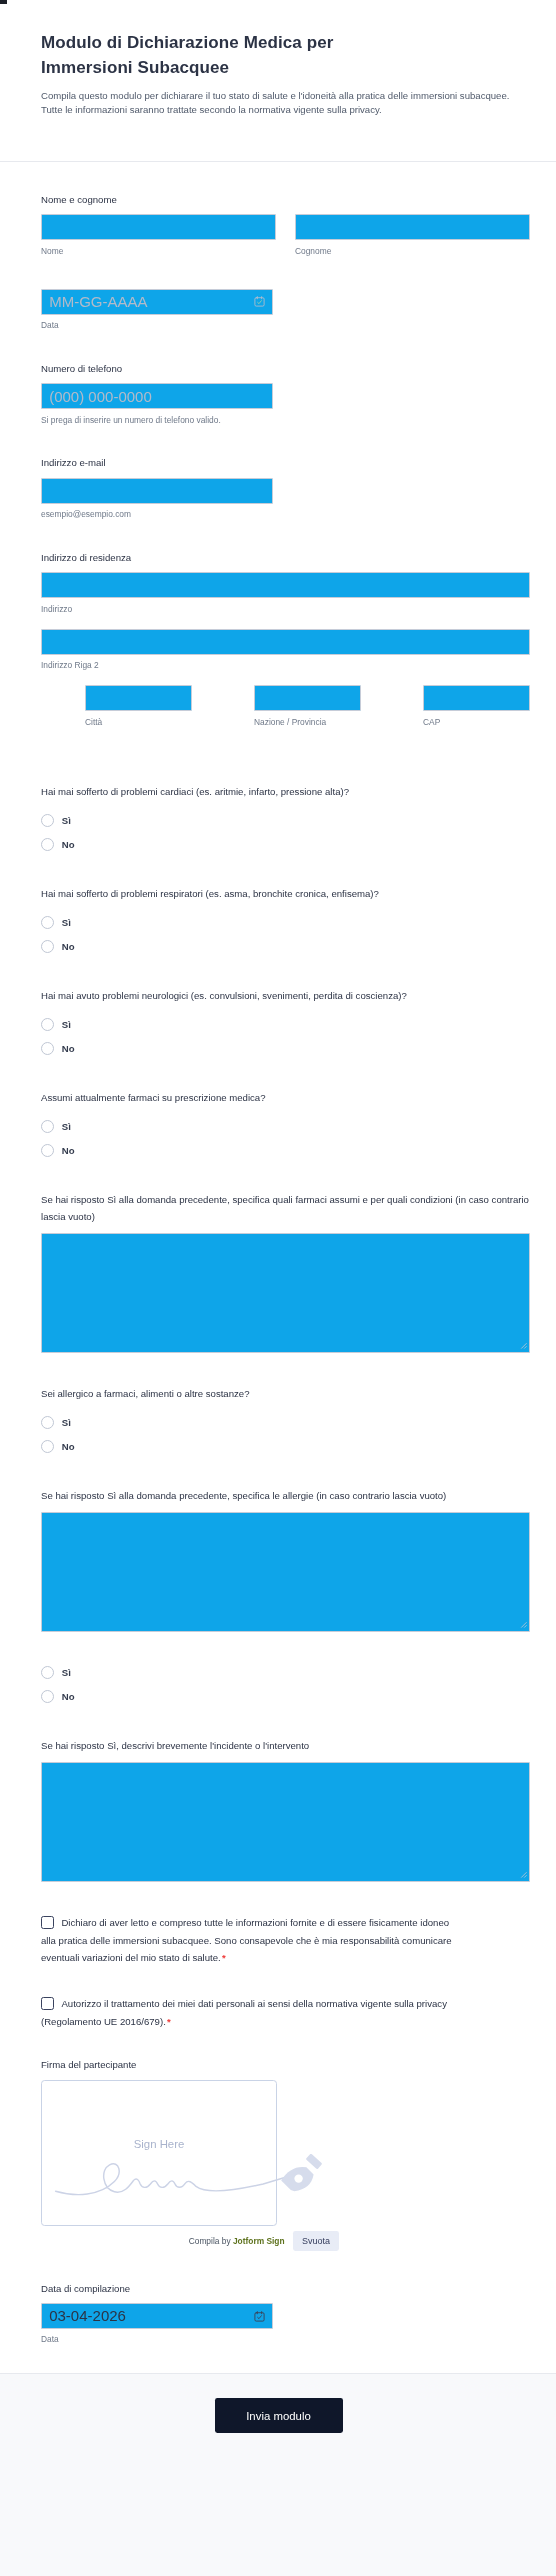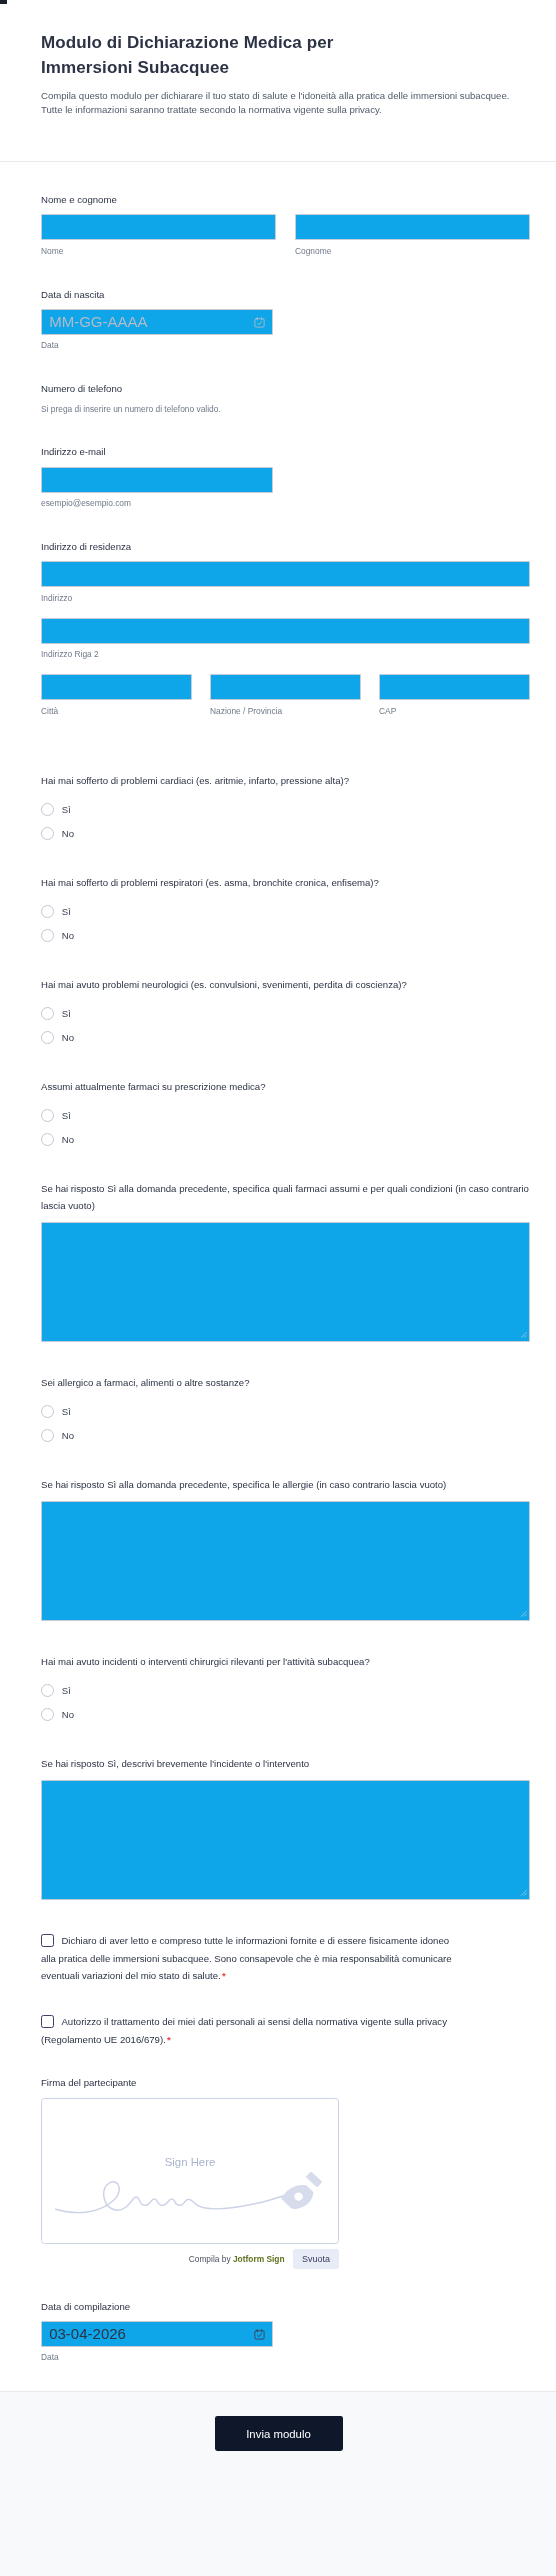--- a/index.html
+++ b/index.html
@@ -39,31 +39,31 @@
     font-size:15px; color:#2c3345;
     border:0.6px solid #c6ccd8; border-radius:1px; background:#0ea5e9;
     outline:none;
   }
   input[type="text"] { height:26px; padding:0 7.2px; width:100%; }
   input::placeholder { color:#b3bac9; opacity:1; }
 
   .row2 { display:flex; gap:19px; }
   .row2 .col { width:235px; }
   .row3 { display:flex; gap:18px; }
-  .row3 .col { width:151px; }
+  .row3 .col { width:151px;margin-left:44px; }
 
   .half { width:232px; }
   .input-ico { position:relative; width:232px; }
   .input-ico input { padding-right:26px; }
   .cal-ico { position:absolute; right:7.2px; top:6.6px; width:13px; height:13px; pointer-events:none; }
 
   .addr-gap { margin-top:14.4px; }
   .field.addr { margin-bottom:55px; }
 
-  .radio-group { margin-top:9px; }
+  .radio-group { margin-top:9px;font-weight:bold; }
   .radio-row { display:flex; align-items:center; margin-bottom:7.2px; height:17px; cursor:pointer; }
   .radio-circle {
     width:13px; height:13px; border:0.6px solid #c0c7d4; border-radius:50%;
     display:inline-block; margin-right:7.8px; background:#fff; flex:0 0 auto;
   }
   .radio-text { font-size:9.6px; color:#343c4e; line-height:13px; }
   .field.radio-q .field-label { margin-bottom:12px; }
 
   .ta-wrap { position:relative; width:489px; }
   textarea { width:489px; height:120px; resize:none; padding:6px 7.2px; display:block; }
@@ -72,21 +72,21 @@
   .cb-field { margin-bottom:29px; max-width:419px; }
   .cb-row { display:block; font-size:9.6px; line-height:17.4px; color:#2c3345; cursor:pointer; }
   .checkbox {
     display:inline-block; width:12.6px; height:12.6px; border:1.2px solid #39425e;
     border-radius:2.4px; background:#fff; vertical-align:-2.4px; margin-right:7.8px;
   }
   .req { color:#ee3a38; font-weight:700; margin-left:1.2px; }
 
   .sig-field .field-label { margin-bottom:7.8px; }
   .sig-box {
-    width:298px; height:146px; border:0.6px solid #c9d3e6; border-radius:3.6px;
+    width:236px; height:146px; border:0.6px solid #c9d3e6; border-radius:3.6px;
     position:relative; background:#fff;padding-left:16px;
   }
   .sign-here {
     position:absolute; left:0; right:0; top:57px; text-align:center;
     font-size:11.4px; color:#a9b3cc;
   }
   .sig-art { position:absolute; left:9.6px; right:8.4px; bottom:23px; height:48px; }
   .sig-meta {
     width:298px; display:flex; justify-content:flex-end; align-items:center;
     margin-top:5.4px; gap:8.4px;
@@ -138,35 +138,37 @@
           <div class="sublabel">Nome</div>
         </div>
         <div class="col">
           <input type="text" value="" style="">
           <div class="sublabel">Cognome</div>
         </div>
       </div>
     </div>
 
     <div class="field">
-      <div class="field-label">Data di nascita</div>
       <div class="input-ico">
         <input type="text" placeholder="MM-GG-AAAA" style="">
         <svg class="cal-ico" viewBox="0 0 24 24" fill="none" stroke="#b6bdcc" stroke-width="1.6" stroke-linecap="round" stroke-linejoin="round">
           <rect x="3.5" y="5" width="17" height="15.5" rx="2.5"></rect>
           <line x1="8" y1="3" x2="8" y2="7"></line>
           <line x1="16" y1="3" x2="16" y2="7"></line>
           <polyline points="8.5,13.5 11,16 15.5,10.5" stroke="#9fd3a9"></polyline>
         </svg>
       </div>
       <div class="sublabel">Data</div>
     </div>
 
     <div class="field">
       <div class="field-label">Numero di telefono</div>
+      <div class="half">
+        <input type="text" placeholder="(000) 000-0000" style="">
+      </div>
       <div class="sublabel">Si prega di inserire un numero di telefono valido.</div>
     </div>
 
     <div class="field">
       <div class="field-label">Indirizzo e-mail</div>
       <div class="half">
         <input type="text" value="" style="">
       </div>
       <div class="sublabel">esempio@esempio.com</div>
     </div>
@@ -281,21 +283,20 @@
       <div class="ta-wrap">
         <textarea style=""></textarea>
         <svg class="grip" viewBox="0 0 12 12" stroke="#c2c8d4" stroke-width="1.3">
           <line x1="2" y1="11" x2="11" y2="2"></line>
           <line x1="7" y1="11" x2="11" y2="7"></line>
         </svg>
       </div>
     </div>
 
     <div class="field radio-q">
-      <div class="field-label wide">Hai mai avuto incidenti o interventi chirurgici rilevanti per l'attività subacquea?</div>
       <div class="radio-group">
         <div class="radio-row">
           <span class="radio-circle"></span>
           <span class="radio-text">Sì</span>
         </div>
         <div class="radio-row">
           <span class="radio-circle"></span>
           <span class="radio-text">No</span>
         </div>
       </div>

